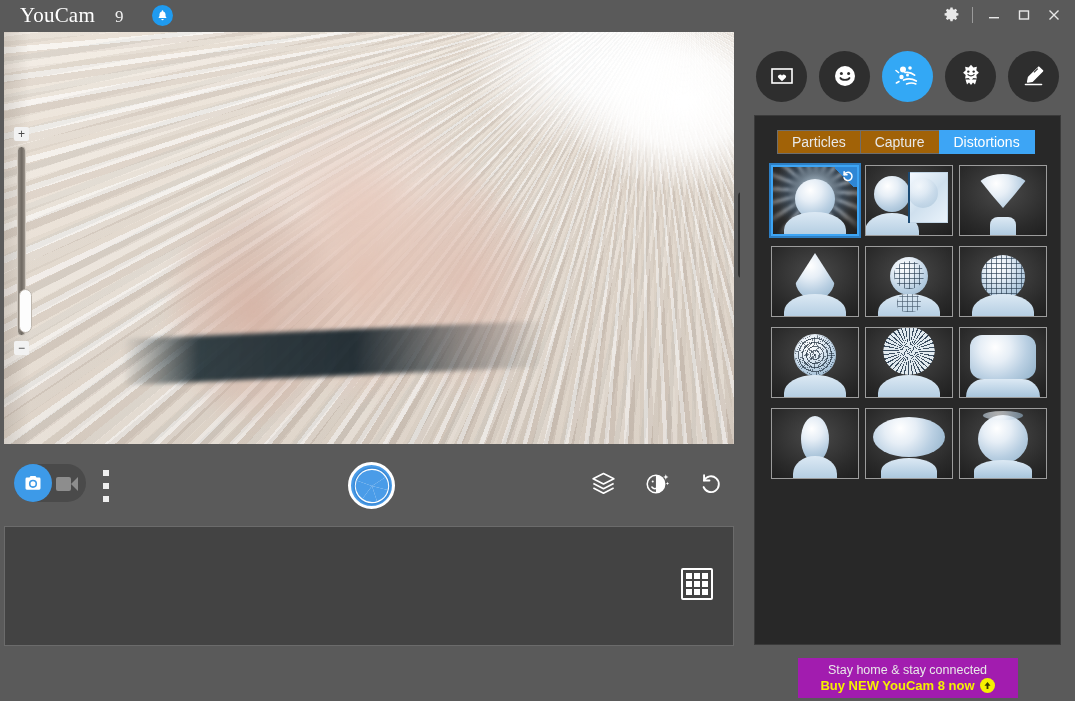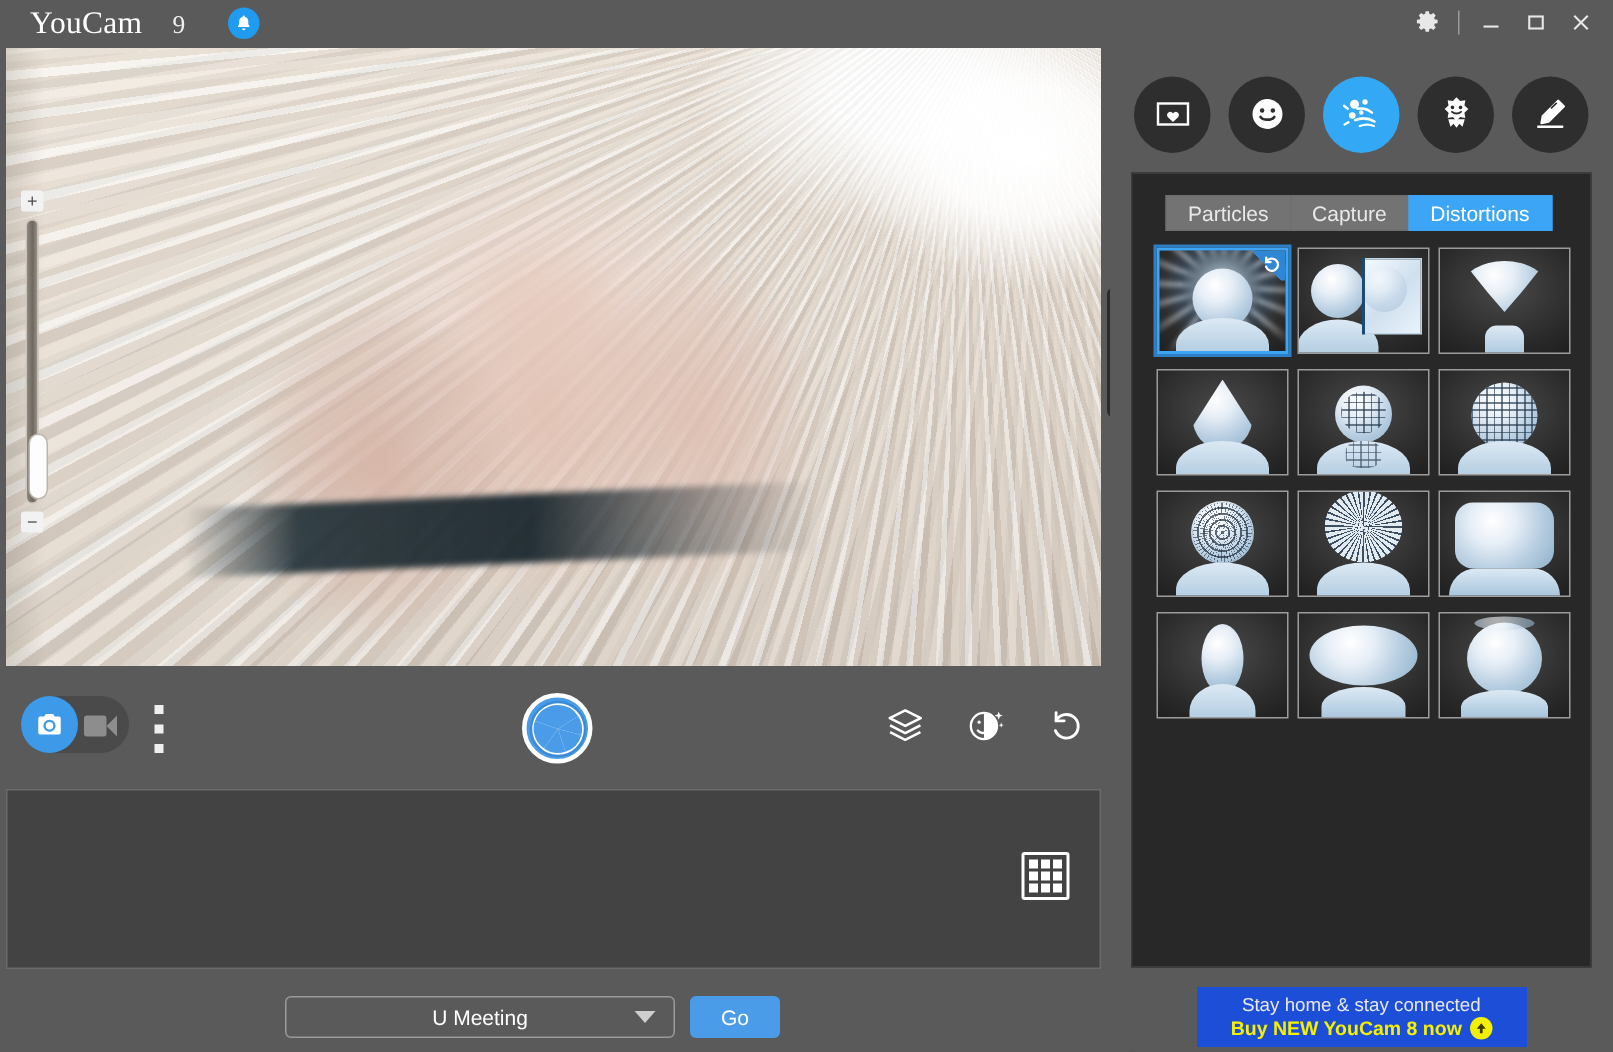--- a/index.html
+++ b/index.html
@@ -215,21 +215,21 @@
 
   #effects-panel {
     position: absolute; left: 14px; top: 115px; width: 307px; height: 530px;
     background: #282828; border: 1px solid #3a3a3a;
   }
   #seg-tabs {
     position: absolute; left: 23px; top: 14px; display: flex;
   }
   .seg {
     height: 24px; padding: 0 14px; display: flex; align-items: center; justify-content: center;
-    border: 1px solid #6e6e6e; color: #e8e8e8; font-size: 14px; background: #737373;
+    border: 1px solid #6e6e6e; color: #e8e8e8; font-size: 14px; background: #a16207;
     margin-left: -1px;
   }
   .seg.active { background: #3da5f5; color: #ffffff; border-color: #3da5f5; }
 
   #effect-grid {
     position: absolute; left: 16px; top: 49px; width: 276px;
     display: grid; grid-template-columns: repeat(3, 88px); gap: 10px 6px;
   }
   .eff {
     position: relative; width: 88px; height: 71px;
@@ -286,21 +286,21 @@
     background:
       repeating-conic-gradient(from 0deg,
         rgba(60,85,110,.75) 0deg 3deg, rgba(235,244,250,.95) 3deg 10deg);
     mask-image: radial-gradient(circle, #000 72%, rgba(0,0,0,0) 74%);
     -webkit-mask-image: radial-gradient(circle, #000 72%, rgba(0,0,0,0) 74%);
   }
 
   #promo {
     position: absolute; left: 14px; top: 658px; width: 220px; height: 40px;
     left: 50%; transform: translateX(-50%);
-    background: #1d4ed8; display: flex; flex-direction: column;
+    background: #a21caf; display: flex; flex-direction: column;
     align-items: center; justify-content: center; gap: 1px;
     padding: 0 22px;
   }
   #promo .l1 { color: #e9e9e9; font-size: 12.5px; }
   #promo .l2 {
     color: #f5f000; font-size: 13px; font-weight: bold;
     display: flex; align-items: center; gap: 5px;
   }
   #promo .arrow {
     width: 15px; height: 15px; border-radius: 50%; background: #f5f000;
@@ -422,27 +422,20 @@
             <i></i>
             <i></i>
             <i></i>
             <i></i>
             <i></i>
             <i></i>
           </span>
       </div>
     </div>
 
-    <div id="footer">
-      <div id="meeting-select">
-        <span>U Meeting</span>
-        <span class="caret"></span>
-      </div>
-      <div id="go-button">Go</div>
-    </div>
   </div>
 
   <div id="divider"></div>
   <div id="collapse-handle">
     <span class="tri"></span>
   </div>
 
   <div id="right-pane">
 
     <div id="win-controls">

